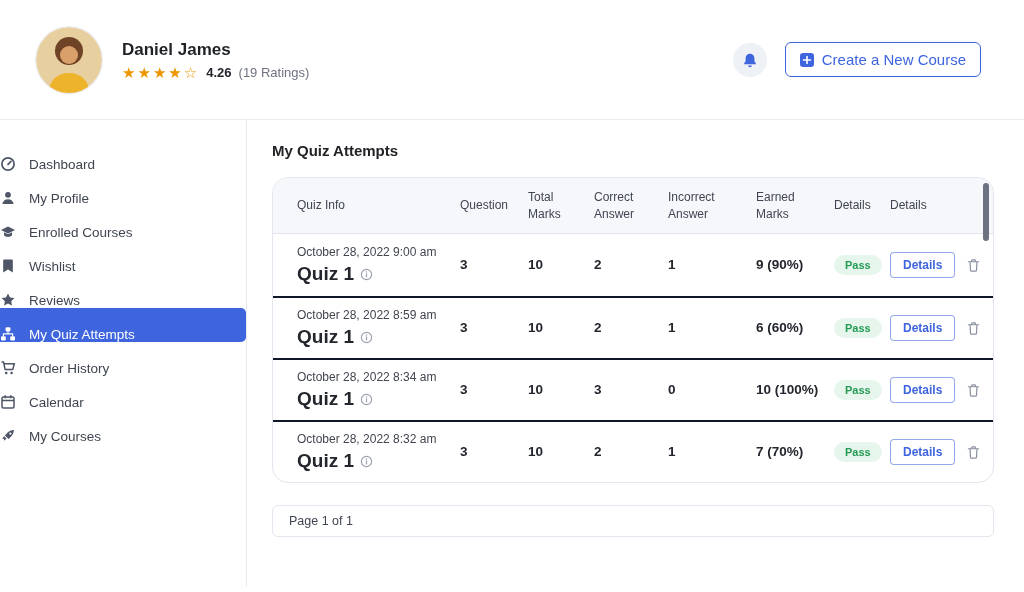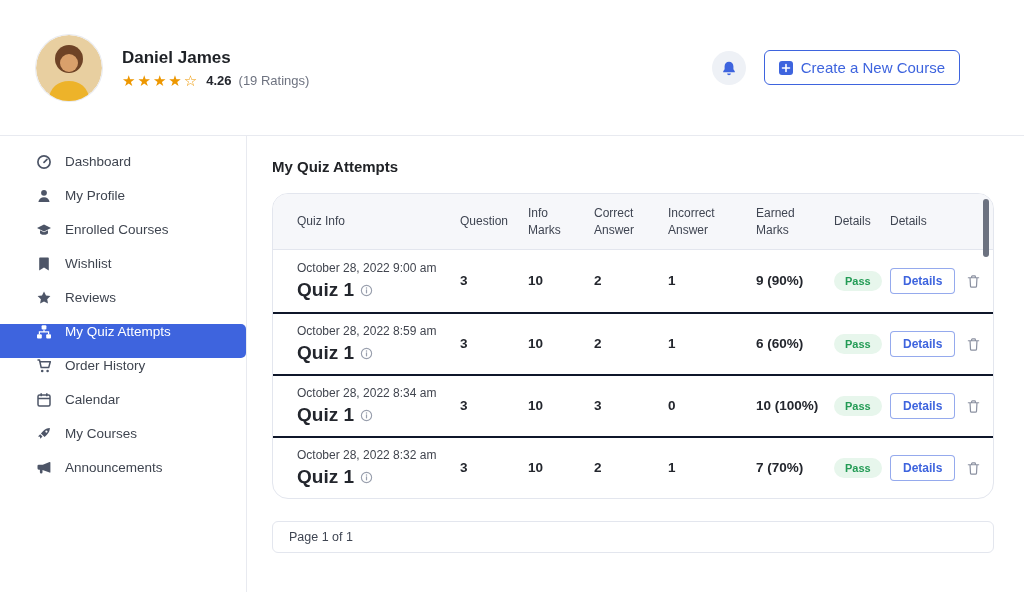--- a/index.html
+++ b/index.html
@@ -1,21 +1,21 @@
 <!DOCTYPE html>
 <html style="--accent: #3E64DE; --star: #ED9700; --pass-bg: #E7F6EC; --pass-text: #239B55;"><head>
 <meta charset="utf-8">
 <style>
   * { margin:0; padding:0; box-sizing:border-box; }
   html,body { width:1024px; height:592px; background:#fff; overflow:hidden;
               font-family:"Liberation Sans","DejaVu Sans",sans-serif; color:#23262D; }
   .page { position:relative; width:1024px; height:592px; }
 
   
-  .topbar { height:136px; display:flex; align-items:center; padding:0 64px 0 36px;
+  .topbar { height:120px; display:flex; align-items:center; padding:0 43px 0 36px;
             border-bottom:1px solid #E8EAF0; }
   .avatar { width:66px; height:66px; border-radius:50%; overflow:hidden; flex:0 0 auto;
             box-shadow:0 0 0 1px #E8EAF0; cursor:pointer; }
   .avatar svg { display:block; }
   .who { margin-left:20px; }
   .name { font-size:17px; font-weight:700; color:#1E2126; }
   .rating-row { margin-top:5px; display:flex; align-items:center; gap:7px; }
   .stars { color:var(--star,#ED9700); font-size:15px; letter-spacing:2px; line-height:1; }
   .rating-val { font-size:13px; font-weight:700; color:#23262D; }
   .rating-count { font-size:13px; color:#6E7380; }
@@ -24,22 +24,22 @@
                display:flex; align-items:center; justify-content:center; cursor:pointer; }
   .bell-wrap svg { color:var(--accent,#3E64DE); }
   .create-btn { display:flex; align-items:center; gap:8px; background:#fff;
                 border:1px solid var(--accent,#3E64DE); color:var(--accent,#3E64DE);
                 font-family:inherit; font-size:15px; font-weight:500;
                 padding:8px 14px; border-radius:6px; cursor:pointer; }
 
   
   .bodywrap { display:flex; height:467px; }
   .sidebar { width:247px; flex:0 0 247px; border-right:1px solid #E8EAF0; padding-top:18px; }
-  .side-item { height:34px; display:flex; align-items:flex-start; gap:13px;
-               padding-left:36px; font-size:13.5px; color:#3F4550; cursor:pointer; }
+  .side-item { height:34px; display:flex; align-items:flex-end; gap:13px;
+               font-size:13.5px; color:#3F4550; cursor:pointer; }
   .sicon { width:16px; height:16px; color:#4D5567; display:inline-flex; }
   .sicon svg { width:16px; height:16px; }
   .side-item.active { background:var(--accent,#3E64DE); color:#fff; border-radius:0 5px 5px 0; }
   .side-item.active .sicon { color:#fff; }
   .side-section { padding-left:36px; margin:16px 0 8px; font-size:12px; color:#9CA3B0; }
 
   
   .main { flex:1; padding:22px 44px 0 25px; }
   .main h2 { font-size:15px; font-weight:700; color:#212327; margin-bottom:18px; }
 
@@ -198,40 +198,32 @@
         <span class="sicon">
           <svg viewBox="0 0 16 16">
               <path d="M13.9 2.1c-2.6.1-4.9 1.2-6.7 3L4.9 7.4l3.7 3.7 2.3-2.3c1.8-1.8 2.9-4.1 3-6.7z" fill="currentColor"></path>
               <path d="M4.2 8.2 2 10.4l1.9.4.4 1.9 2.2-2.2z" fill="currentColor"></path>
               <circle cx="10.4" cy="5.6" r="1.1" fill="#fff"></circle>
             </svg>
         </span>
         <span>My Courses</span>
       </div>
 
-      <div class="side-item">
-        <span class="sicon">
-          <svg viewBox="0 0 16 16">
-              <path d="M13.6 2.1 6.8 4.7H2.8a1.3 1.3 0 0 0-1.3 1.4v2.2a1.3 1.3 0 0 0 1.3 1.4h1.1v2.5a1.3 1.3 0 0 0 2.6 0V9.9l7.1 2.7a.6.6 0 0 0 .8-.6V2.7a.6.6 0 0 0-.8-.6z" fill="currentColor"></path>
-            </svg>
-        </span>
-        <span>Announcements</span>
-      </div>
 
 
     </nav>
 
     <main class="main">
       <h2>My Quiz Attempts</h2>
 
       <div class="table-card">
         <div class="thead">
           <div class="hcell">Quiz Info</div>
           <div class="hcell">Question</div>
-          <div class="hcell">Info Marks</div>
+          <div class="hcell">Total Marks</div>
           <div class="hcell">Correct Answer</div>
           <div class="hcell">Incorrect Answer</div>
           <div class="hcell">Earned Marks</div>
           <div class="hcell">Details</div>
           <div class="hcell">Details</div>
         </div>
 
         <div class="trow">
           <div class="cell">
             <div class="qdate">October 28, 2022 9:00 am</div>

